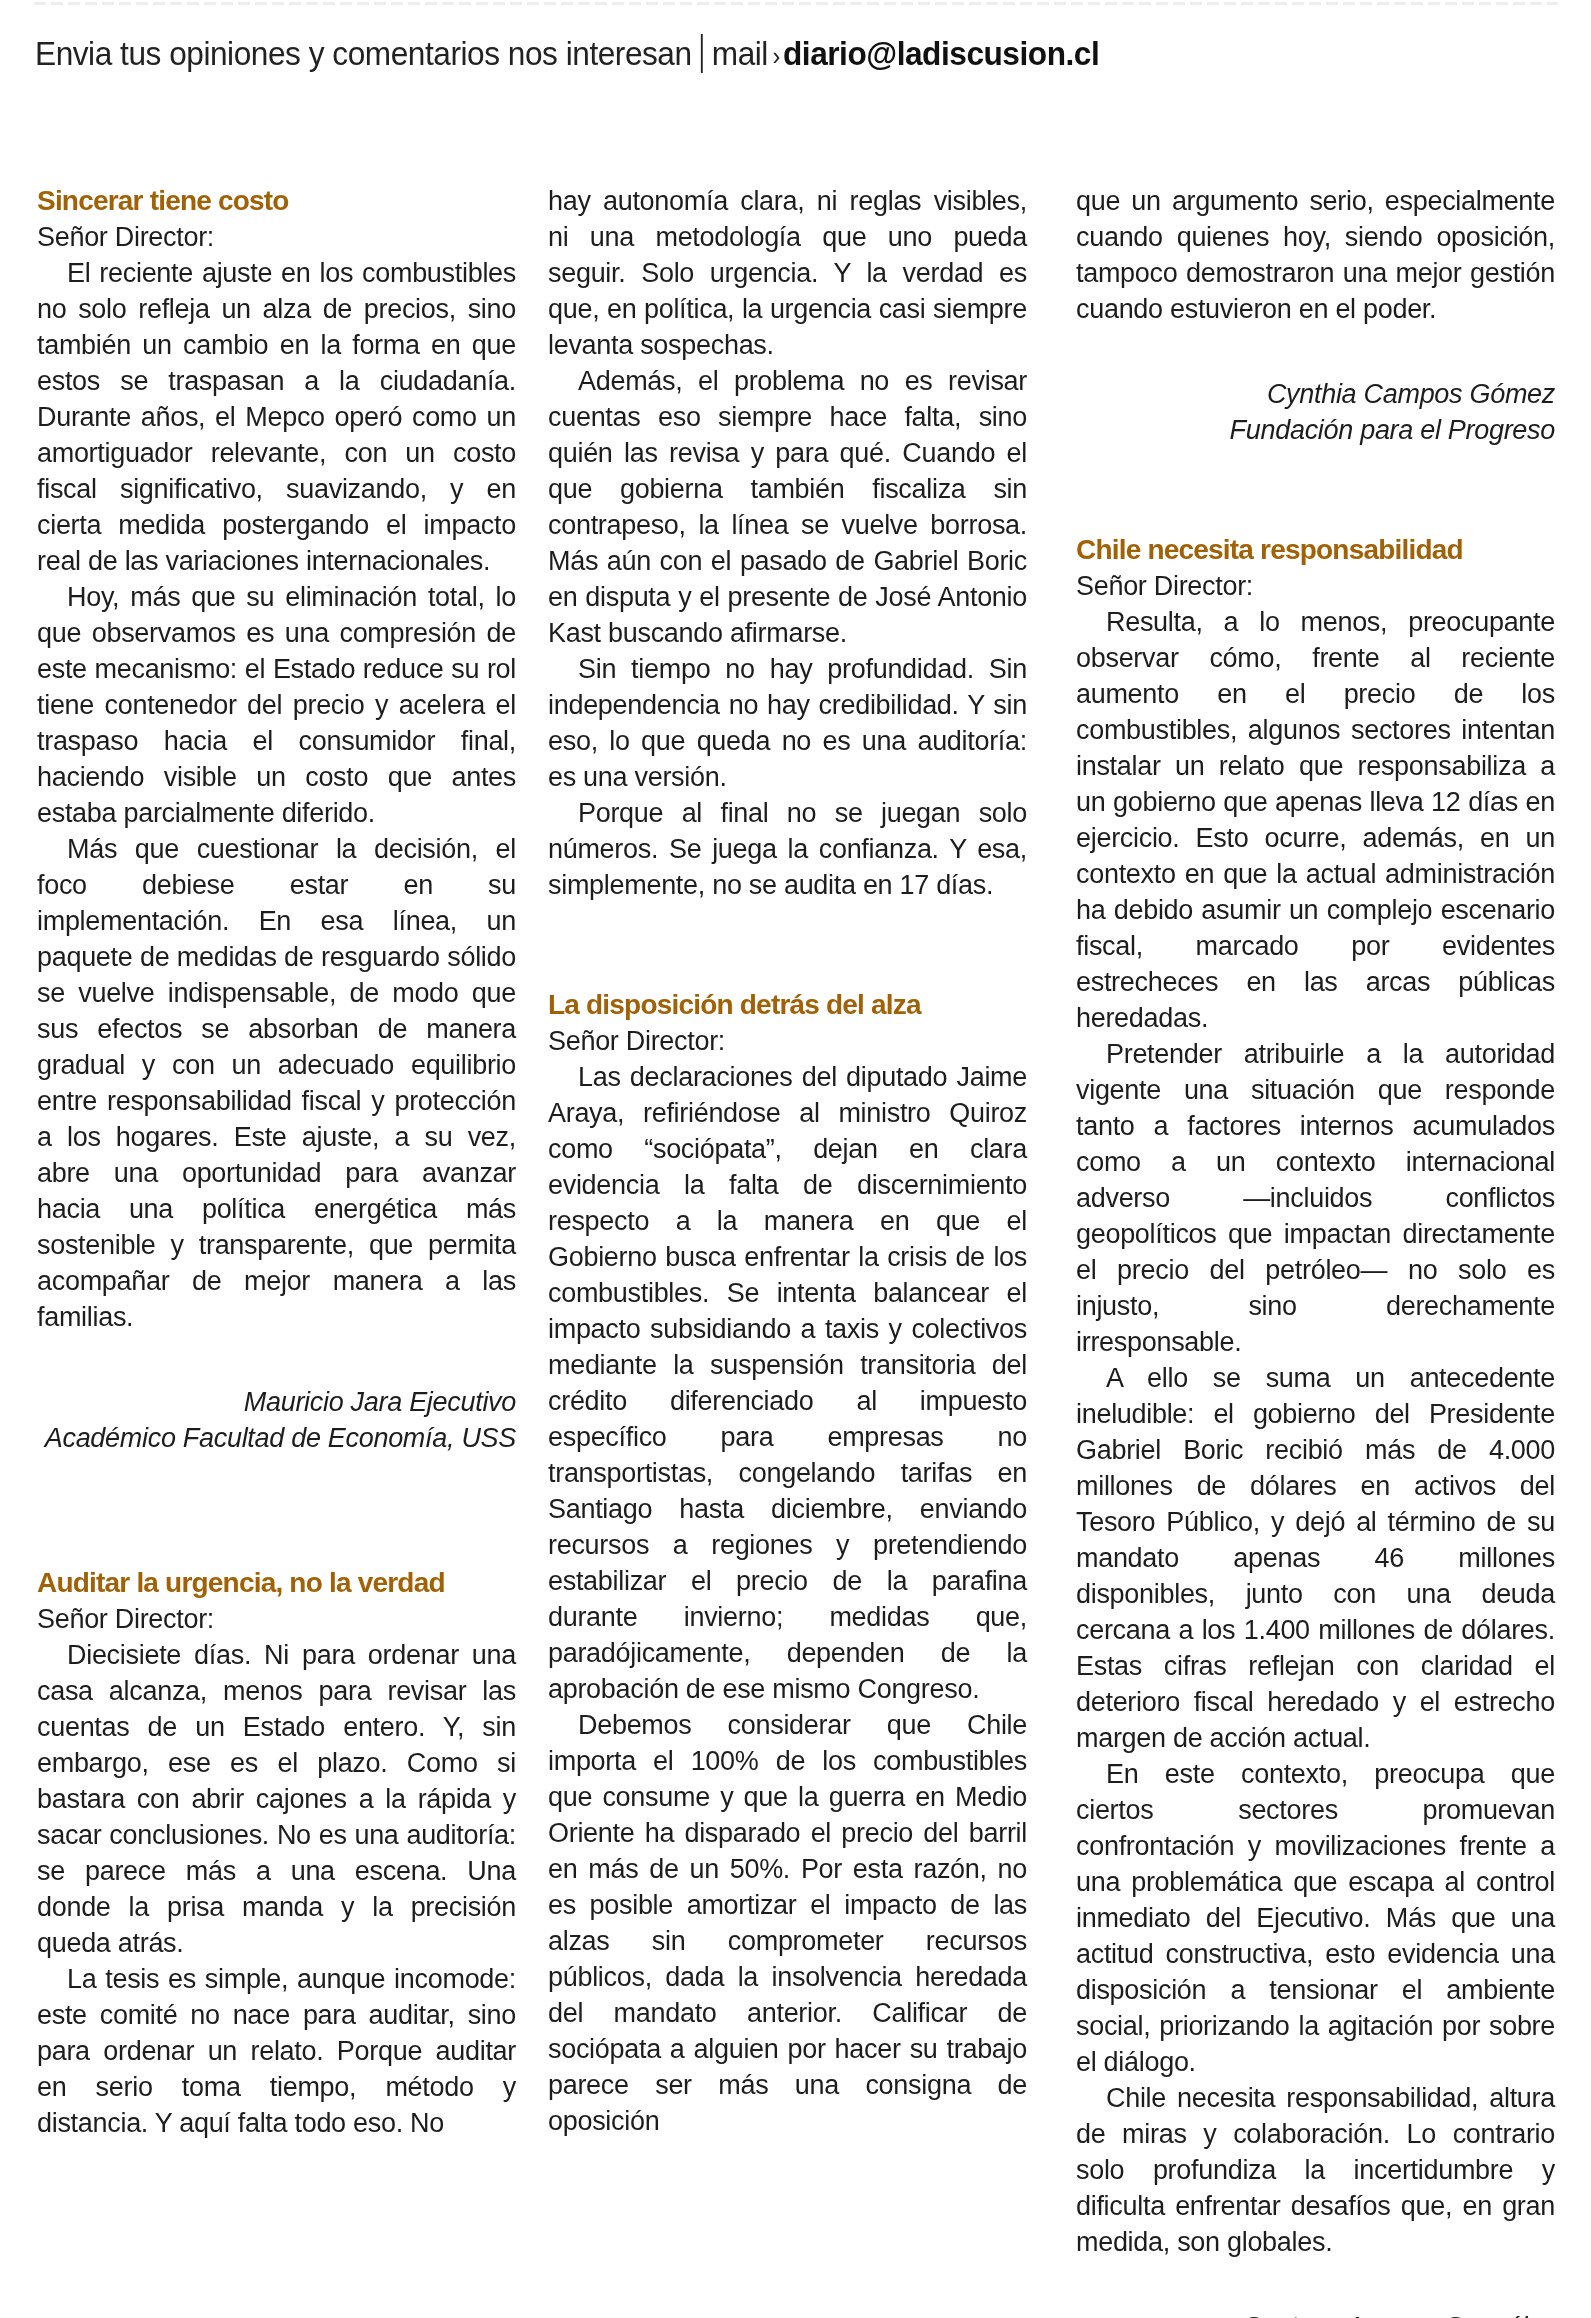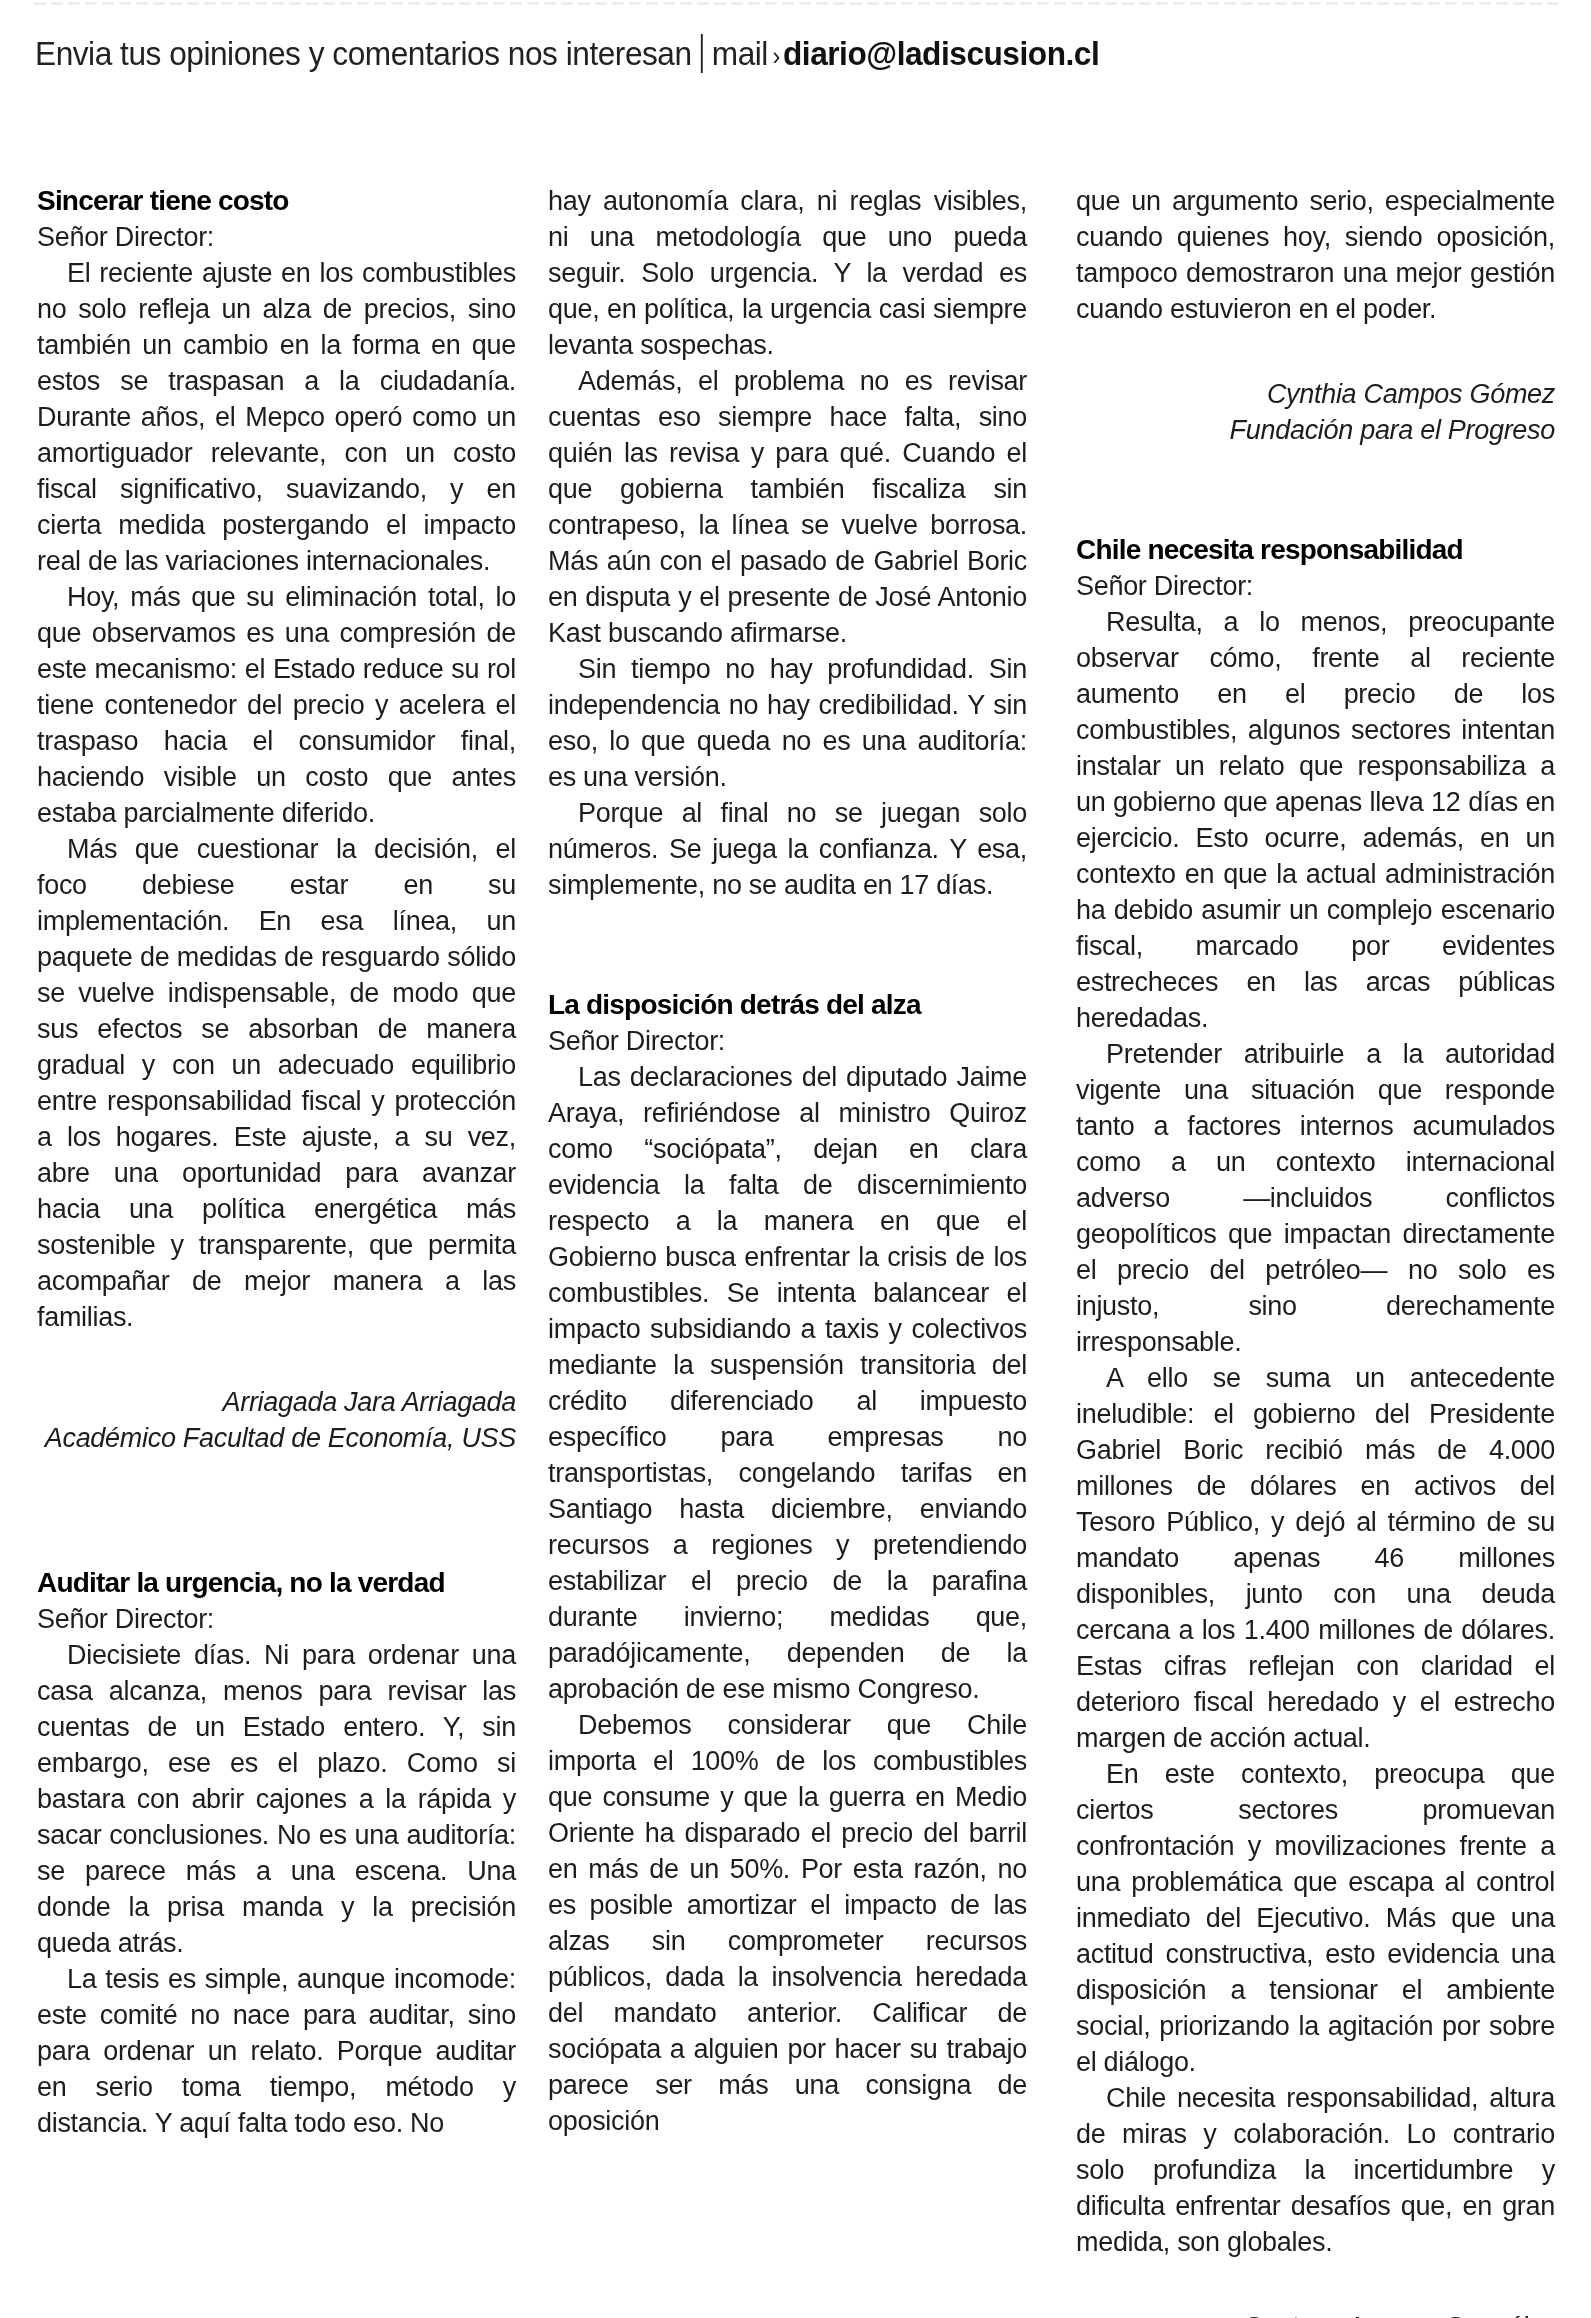--- a/index.html
+++ b/index.html
@@ -29,21 +29,21 @@
     font-size: 27px; line-height: 36px; color: #1d1d1d;
     letter-spacing: -0.3px;
   }
   .col-1 { left: 37px; }
   .col-2 { left: 548px; width: 479px; }
   .col-3 { left: 1076px; width: 479px; }
 
   .letter { margin: 0; }
   .letter-title {
     font-weight: bold; font-size: 28px; line-height: 36px; letter-spacing: -0.8px;
-    color: #000000; margin: 0;
+    color: #a16207; margin: 0;
   }
   .salutation { margin: 0; }
   .para { margin: 0; text-align: justify; text-indent: 30px; hyphens: auto; }
   .para.cont { text-indent: 0; }
   .sign { text-align: right; font-style: italic; margin: 0; }
   .sign-block { margin-top: 49px; }
   .gap-l { height: 109px; }
   .gap-m { height: 84px; }
 </style>
 </head>
@@ -56,21 +56,21 @@
 </div>
 
 <div class="col col-1">
   <article class="letter">
     <h2 class="letter-title">Sincerar tiene costo</h2>
     <p class="salutation">Señor Director:</p>
     <p class="para">El reciente ajuste en los combustibles no solo refleja un alza de precios, sino también un cambio en la forma en que estos se traspasan a la ciudadanía. Durante años, el Mepco operó como un amortiguador relevante, con un costo fiscal significativo, suavizando, y en cierta medida postergando el impacto real de las variaciones internacionales.</p>
     <p class="para">Hoy, más que su eliminación total, lo que observamos es una compresión de este mecanismo: el Estado reduce su rol tiene contenedor del precio y acelera el traspaso hacia el consumidor final, haciendo visible un costo que antes estaba parcialmente diferido.</p>
     <p class="para">Más que cuestionar la decisión, el foco debiese estar en su implementación. En esa línea, un paquete de medidas de resguardo sólido se vuelve indispensable, de modo que sus efectos se absorban de manera gradual y con un adecuado equilibrio entre responsabilidad fiscal y protección a los hogares. Este ajuste, a su vez, abre una oportunidad para avanzar hacia una política energética más sostenible y transparente, que permita acompañar de mejor manera a las familias.</p>
     <div class="sign-block">
-      <p class="sign">Arriagada Jara Arriagada</p>
+      <p class="sign">Mauricio Jara Ejecutivo</p>
       <p class="sign">Académico Facultad de Economía, USS</p>
     </div>
   </article>
   <div class="gap-l"></div>
   <article class="letter">
     <h2 class="letter-title">Auditar la urgencia, no la verdad</h2>
     <p class="salutation">Señor Director:</p>
     <p class="para">Diecisiete días. Ni para ordenar una casa alcanza, menos para revisar las cuentas de un Estado entero. Y, sin embargo, ese es el plazo. Como si bastara con abrir cajones a la rápida y sacar conclusiones. No es una auditoría: se parece más a una escena. Una donde la prisa manda y la precisión queda atrás.</p>
     <p class="para">La tesis es simple, aunque incomode: este comité no nace para auditar, sino para ordenar un relato. Porque auditar en serio toma tiempo, método y distancia. Y aquí falta todo eso. No</p>
   </article>

